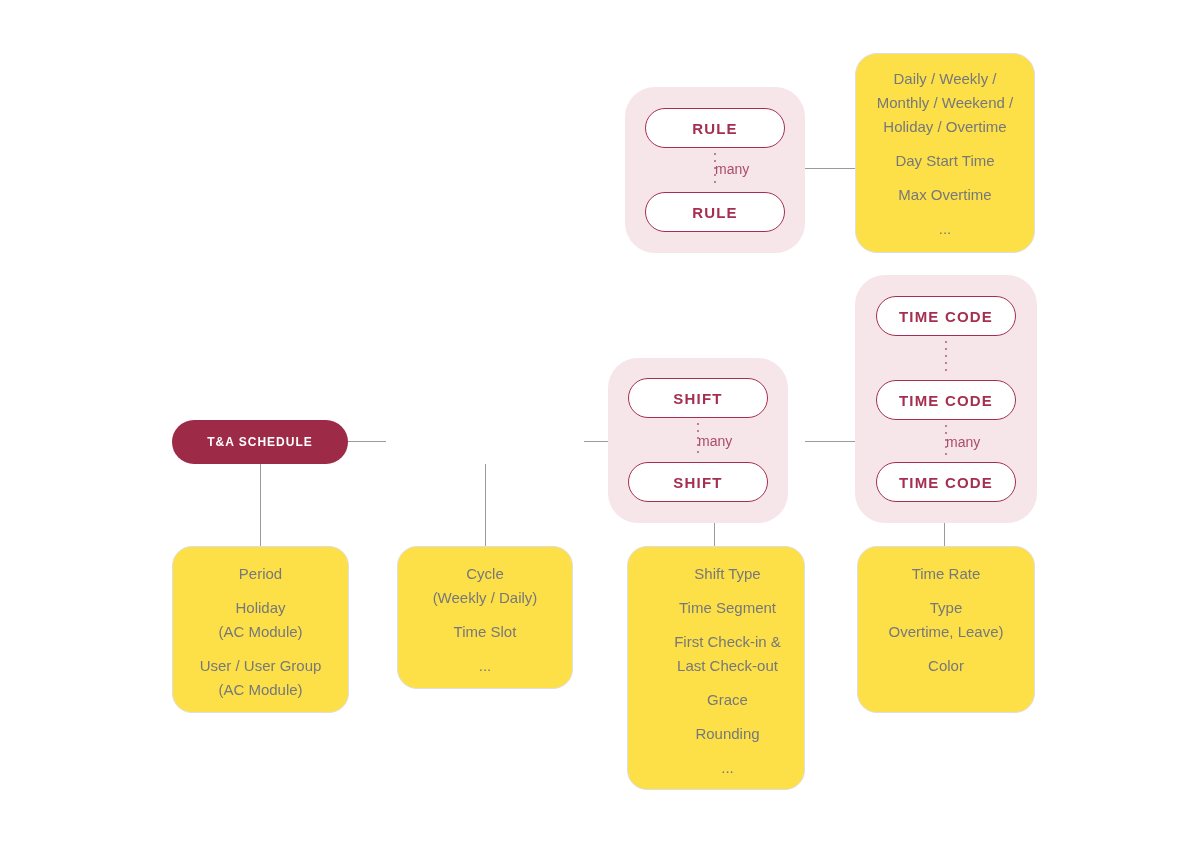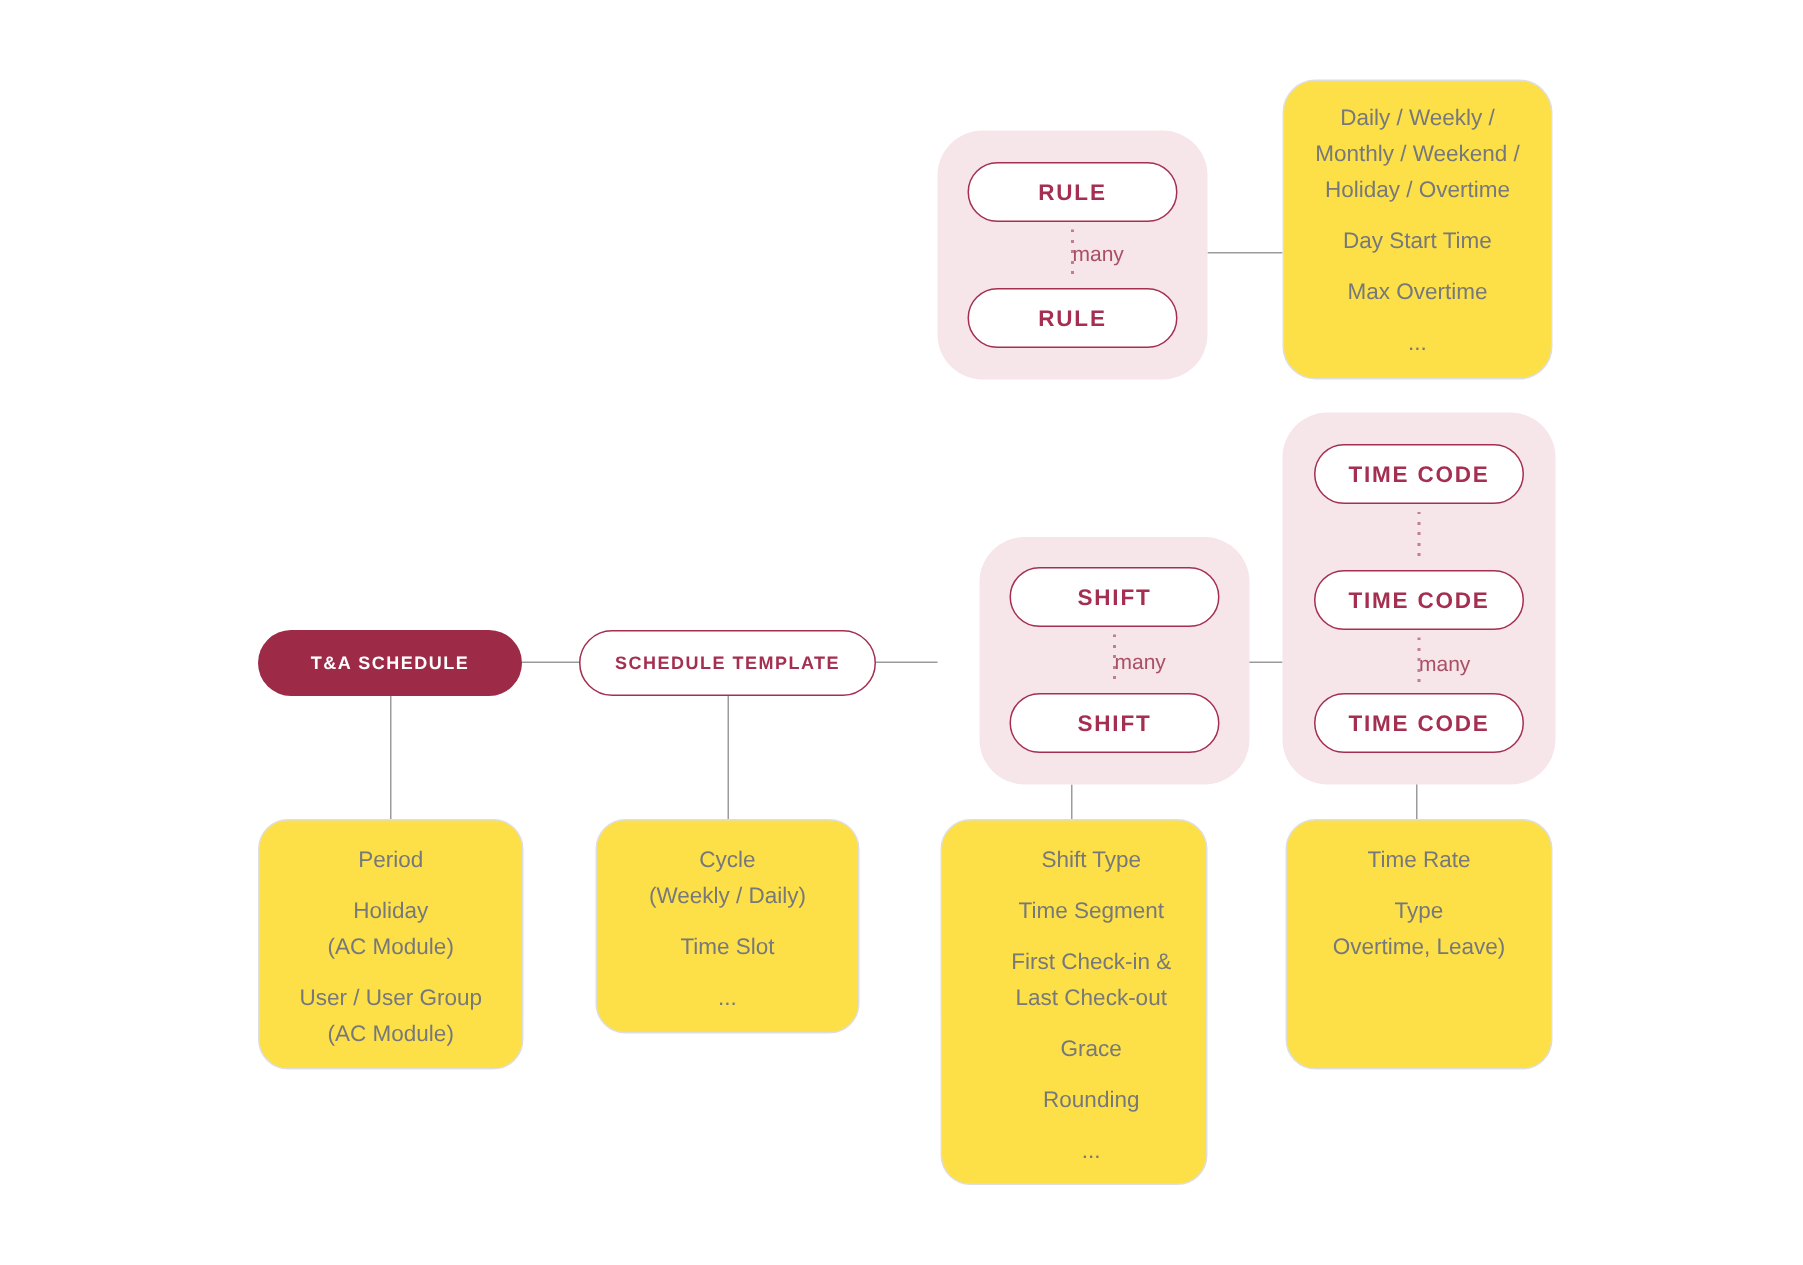--- a/index.html
+++ b/index.html
@@ -84,23 +84,22 @@
     <div class="para">
       <div class="line">Max Overtime</div>
     </div>
     <div class="para">
       <div class="line">...</div>
     </div>
   </div>
 
   <div class="node-pill dark" style="left:172px;top:420px;width:176px;">T&amp;A SCHEDULE</div>
 
-  <div class="node-pill light" style="left:386px;top:420px;width:198px;">SCHEDULE TEMPLATE</div>
 
-  <div class="group" style="left:653px;top:358px;width:180px;height:165px;">
+  <div class="group" style="left:608px;top:358px;width:180px;height:165px;">
     <div class="pill" style="top:20px;">SHIFT</div>
     <div class="vdots" style="top:65px;height:30px;"></div>
     <span class="many" style="top:74px;">many</span>
     <div class="pill" style="top:104px;">SHIFT</div>
   </div>
 
   <div class="group" style="left:855px;top:275px;width:182px;height:248px;">
     <div class="pill" style="top:21px;">TIME CODE</div>
     <div class="vdots" style="top:66px;height:30px;"></div>
     <div class="pill" style="top:105px;">TIME CODE</div>
@@ -159,15 +158,18 @@
   </div>
 
   <div class="attr-box" style="left:857px;top:546px;width:178px;height:167px;">
     <div class="para">
       <div class="line">Time Rate</div>
     </div>
     <div class="para">
       <div class="line">Type</div>
       <div class="line">Overtime, Leave)</div>
     </div>
+    <div class="para">
+      <div class="line">Color</div>
+    </div>
   </div>
 
 </div>
 
 </body></html>

